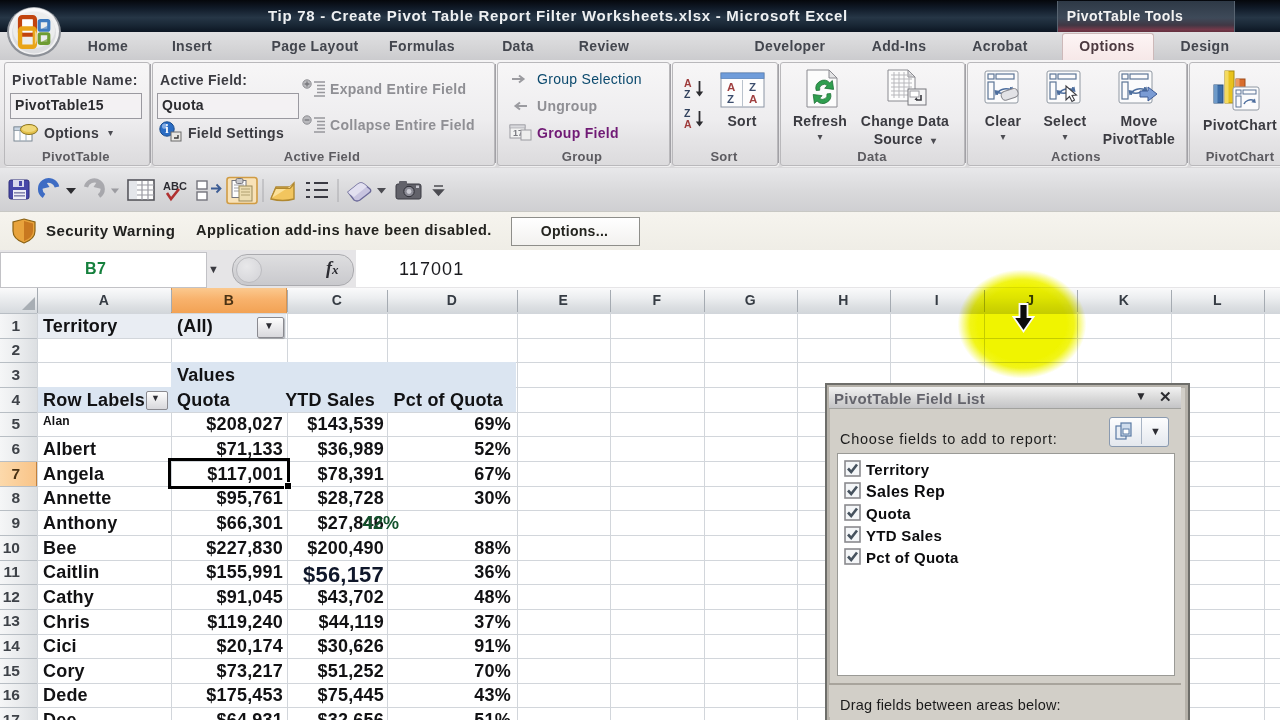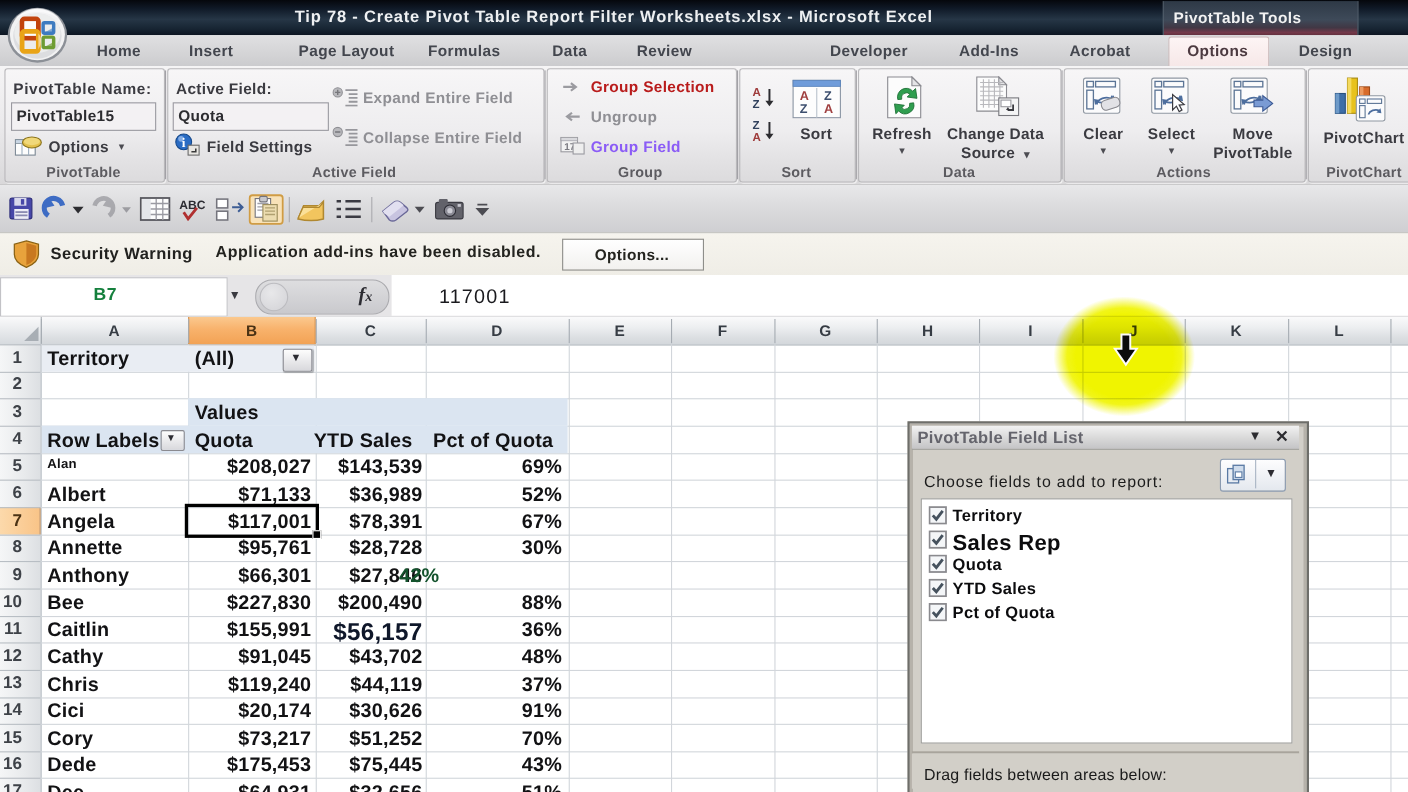--- a/index.html
+++ b/index.html
@@ -91,32 +91,32 @@
 <div class="tx" style="left:330px;top:81px;font-size:14px;font-weight:bold;letter-spacing:.3px;color:#8f8f94;">Expand Entire Field</div>
 <svg class="ab" style="left:302px;top:115px;" width="26" height="18" viewBox="0 0 26 18">
 <circle cx="5" cy="5" r="4.2" fill="#b9b9bd" stroke="#8e8e93"></circle>
     <path d="M2.6 5 H7.4" stroke="#77777c" stroke-width="1.3"></path>
     <path d="M12 3 h11 M15 6.5 h8 M15 10 h8 M15 13.5 h8 M12 17 h11" stroke="#97979c" stroke-width="1.6"></path>
   </svg>
 <div class="tx" style="left:330px;top:117px;font-size:14px;font-weight:bold;letter-spacing:.3px;color:#8f8f94;">Collapse Entire Field</div>
 <svg class="ab" style="left:511px;top:73px;" width="17" height="12" viewBox="0 0 17 12">
     <path d="M1 6 h10 M8 2.5 l4.5 3.5 -4.5 3.5" fill="none" stroke="#9b9ba0" stroke-width="2"></path>
   </svg>
-<div class="tx" style="left:537px;top:71px;font-size:14px;font-weight:bold;letter-spacing:.3px;color:#b91c1c;">Group Selection</div>
+<div class="tx" style="left:537px;top:71px;font-size:14px;font-weight:normal;letter-spacing:.3px;color:#0c4a6e;">Group Selection</div>
 <svg class="ab" style="left:511px;top:100px;" width="17" height="12" viewBox="0 0 17 12">
     <path d="M16 6 h-10 M9 2.5 L4.5 6 l4.5 3.5" fill="none" stroke="#9b9ba0" stroke-width="2"></path>
   </svg>
 <div class="tx" style="left:537px;top:98px;font-size:14px;font-weight:bold;letter-spacing:.3px;color:#8f8f94;">Ungroup</div>
 <svg class="ab" style="left:509px;top:122px;" width="24" height="20" viewBox="0 0 24 20">
 <rect x="1" y="3" width="15" height="13" fill="#f2f2f2" stroke="#9a9aa0"></rect>
 <rect x="1" y="3" width="15" height="3" fill="#d9d9dd" stroke="#9a9aa0" stroke-width=".6"></rect>
 <text x="4" y="14" font-size="9" font-weight="bold" fill="#7a7a80" font-family="Liberation Sans">17</text>
 <rect x="12" y="8" width="10" height="10" fill="#eeeeee" stroke="#9a9aa0"></rect>
   </svg>
-<div class="tx" style="left:537px;top:125px;font-size:14px;font-weight:bold;letter-spacing:.3px;color:#8b5cf6;">Group Field</div>
+<div class="tx" style="left:537px;top:125px;font-size:14px;font-weight:bold;letter-spacing:.3px;color:#701a75;">Group Field</div>
 <svg class="ab" style="left:684px;top:78px;" width="22" height="22" viewBox="0 0 22 22">
 <text x="0" y="9" font-size="10.5" font-weight="bold" fill="#9e3a3a" font-family="Liberation Sans">A</text>
 <text x="0" y="20" font-size="10.5" font-weight="bold" fill="#30405c" font-family="Liberation Sans">Z</text>
 <path d="M15.5 3 v13" stroke="#2c2c30" stroke-width="1.8"></path>
     <path d="M11.8 13.5 l3.7 5 3.7 -5z" fill="#2c2c30"></path>
   </svg>
 <svg class="ab" style="left:684px;top:108px;" width="22" height="22" viewBox="0 0 22 22">
 <text x="0" y="9" font-size="10.5" font-weight="bold" fill="#30405c" font-family="Liberation Sans">Z</text>
 <text x="0" y="20" font-size="10.5" font-weight="bold" fill="#9e3a3a" font-family="Liberation Sans">A</text>
 <path d="M15.5 3 v13" stroke="#2c2c30" stroke-width="1.8"></path>
@@ -486,21 +486,21 @@
 <div class="ab" style="left:837px;top:453px;width:336px;height:221px;background:#fff;border:1px solid #9a9a96;"></div>
 <svg class="ab" style="left:844px;top:460px;" width="17" height="17" viewBox="0 0 17 17">
 <rect x="1" y="1" width="15" height="15" fill="#f4f6f8" stroke="#8a8a8e" stroke-width="1.6"></rect>
 <path d="M4 8.5 l3.2 3.5 L13 4.5" fill="none" stroke="#46525e" stroke-width="2.6"></path>
   </svg>
 <div class="tx" style="left:866px;top:460.5px;font-size:15px;font-weight:bold;letter-spacing:.3px;color:#0c0c0e;">Territory</div>
 <svg class="ab" style="left:844px;top:482px;" width="17" height="17" viewBox="0 0 17 17">
 <rect x="1" y="1" width="15" height="15" fill="#f4f6f8" stroke="#8a8a8e" stroke-width="1.6"></rect>
 <path d="M4 8.5 l3.2 3.5 L13 4.5" fill="none" stroke="#46525e" stroke-width="2.6"></path>
   </svg>
-<div class="tx" style="left:866px;top:482.5px;font-size:20px;font-weight:bold;letter-spacing:.3px;color:#0c0c0e;">Sales Rep</div>
+<div class="tx" style="left:866px;top:482.5px;font-size:16px;font-weight:bold;letter-spacing:.3px;color:#0c0c0e;">Sales Rep</div>
 <svg class="ab" style="left:844px;top:504px;" width="17" height="17" viewBox="0 0 17 17">
 <rect x="1" y="1" width="15" height="15" fill="#f4f6f8" stroke="#8a8a8e" stroke-width="1.6"></rect>
 <path d="M4 8.5 l3.2 3.5 L13 4.5" fill="none" stroke="#46525e" stroke-width="2.6"></path>
   </svg>
 <div class="tx" style="left:866px;top:504.5px;font-size:15px;font-weight:bold;letter-spacing:.3px;color:#0c0c0e;">Quota</div>
 <svg class="ab" style="left:844px;top:526px;" width="17" height="17" viewBox="0 0 17 17">
 <rect x="1" y="1" width="15" height="15" fill="#f4f6f8" stroke="#8a8a8e" stroke-width="1.6"></rect>
 <path d="M4 8.5 l3.2 3.5 L13 4.5" fill="none" stroke="#46525e" stroke-width="2.6"></path>
   </svg>
 <div class="tx" style="left:866px;top:526.5px;font-size:15px;font-weight:bold;letter-spacing:.3px;color:#0c0c0e;">YTD Sales</div>

